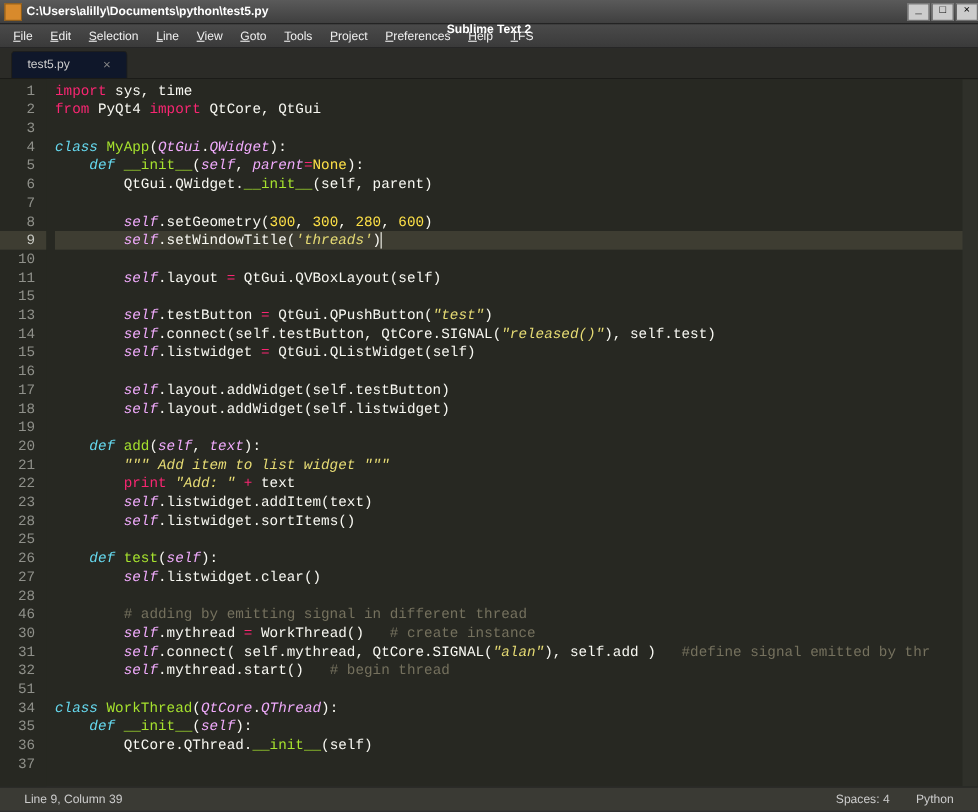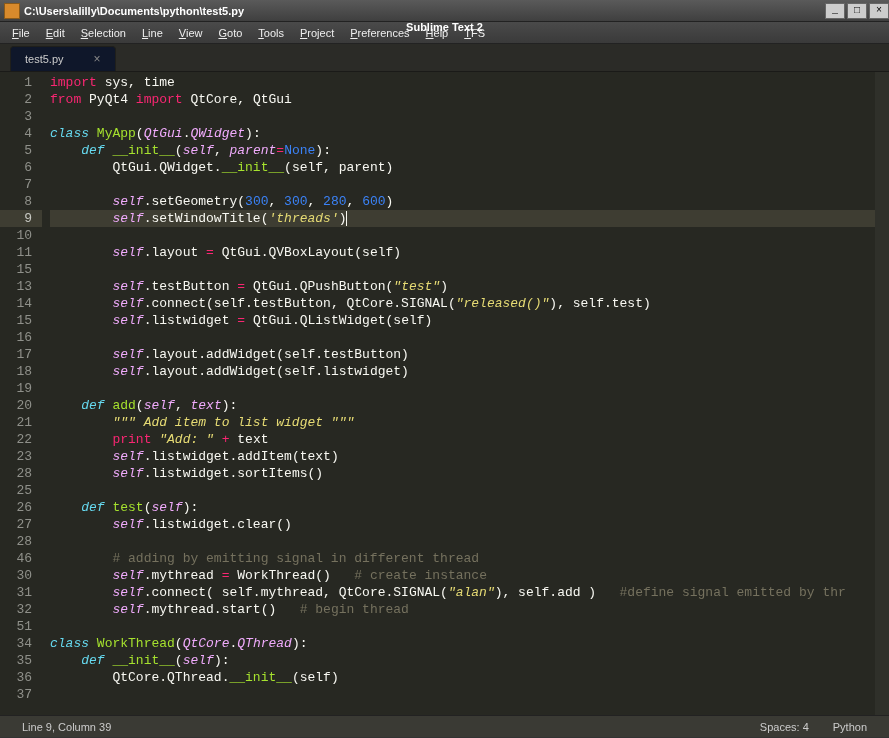--- a/index.html
+++ b/index.html
@@ -120,21 +120,21 @@
     color: #f8f8f2;
     white-space: pre;
     overflow: hidden;
   }
   .code .row { height: 17px; }
   .code .row.current { background: #3e3d32; }
   .kw   { color: #f92672; }   
   .kw2  { color: #66d9ef; font-style: italic; } 
   .nm   { color: #a6e22e; }   
   .arg  { color: #f0abfc; font-style: italic; } 
-  .num  { color: #3b82f6; }   
+  .num  { color: #fde047; }   
   .str  { color: #e6db74; font-style: italic; }   
   .cmt  { color: #75715e; }   
   .pln  { color: #f8f8f2; }
   .cursor { border-right: 1px solid #f8f8f0; margin-left:-1px; }
 
   .scrollbar-v {
     width: 14px;
     background: #2f302a;
     position: absolute;
     right: 0; top: 0; bottom: 0;

